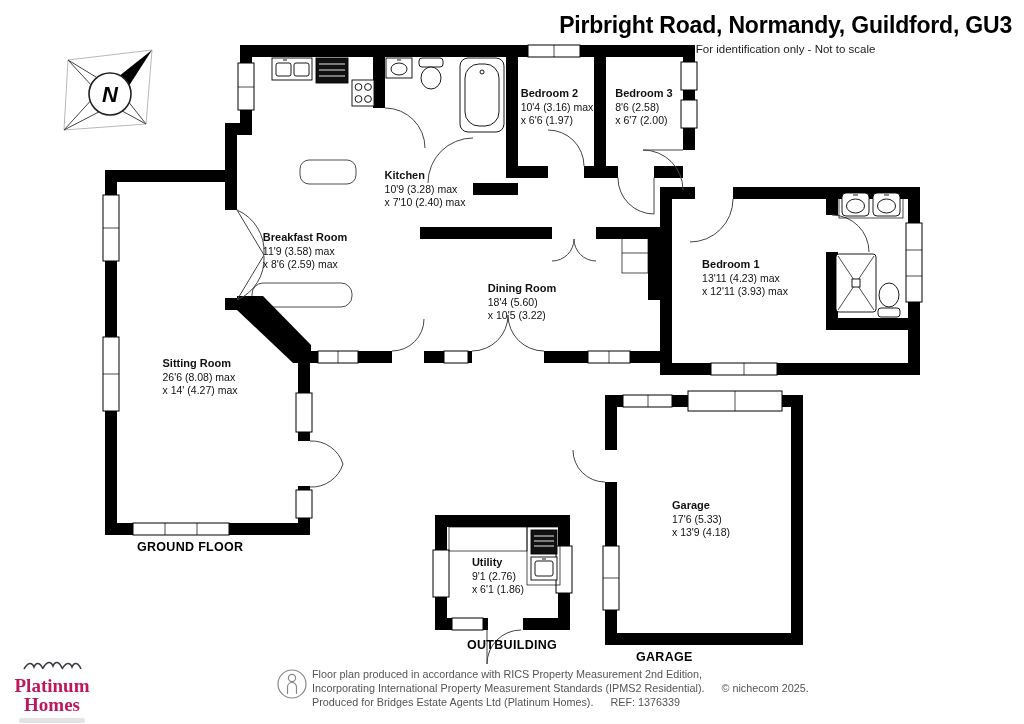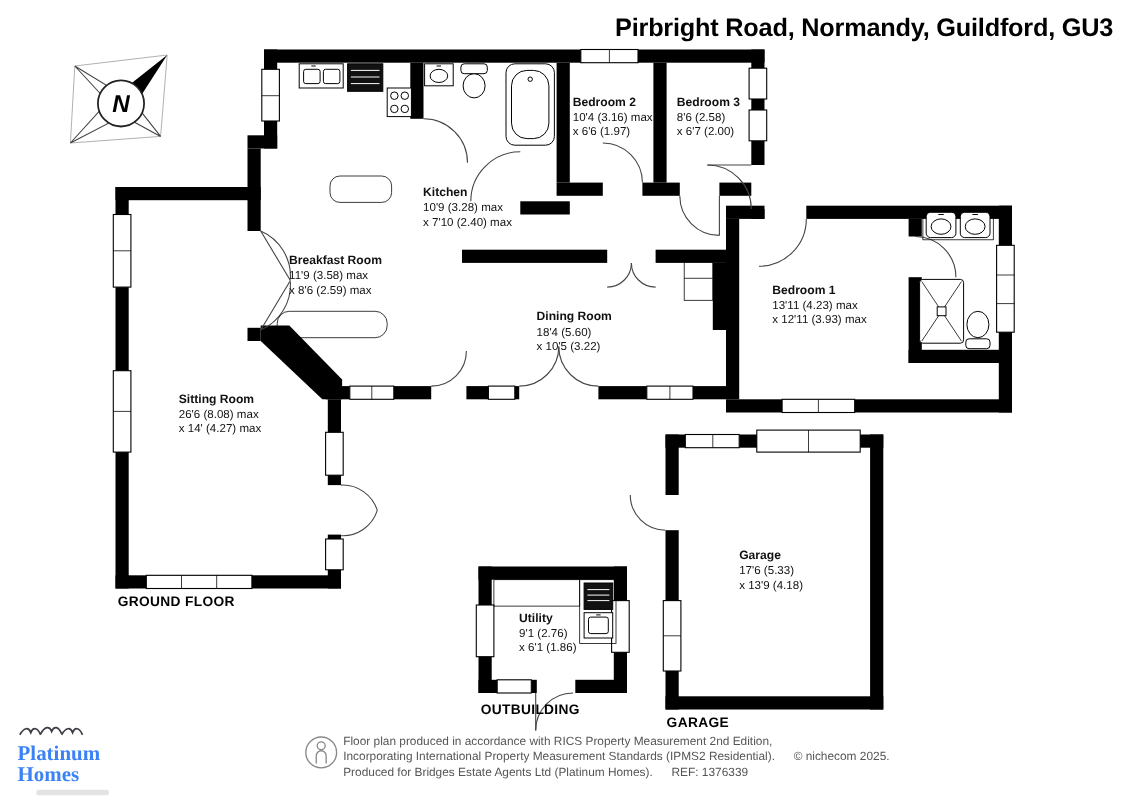--- a/index.html
+++ b/index.html
@@ -7,22 +7,22 @@
           font-family:"Liberation Sans",sans-serif;color:#111;}
   .plan-svg{position:absolute;left:0;top:0;}
   .header{position:absolute;top:12px;right:12px;text-align:center;}
   .title{font-size:23px;font-weight:800;letter-spacing:-0.2px;color:#000;}
   .summary{margin-top:6px;font-size:16px;font-weight:700;line-height:21px;color:#000;}
   .summary div{white-space:nowrap;}
   .disclaimer{margin-top:4px;font-size:11.5px;font-weight:400;color:#222;}
   .room-label{position:absolute;transform:translateX(-50%);text-align:left;line-height:13.5px;}
   .room-name{display:block;font-weight:700;font-size:11px;}
   .room-dim{display:block;font-size:10.5px;}
-  .section-label{position:absolute;font-weight:700;font-size:12.5px;letter-spacing:0.3px;color:#000;}
-  .brand{position:absolute;left:16px;top:658px;width:100px;color:#3b82f6;}
+  .section-label{position:absolute;font-weight:700;font-size:12.5px;letter-spacing:0.3px;color:#000;margin-left:30px;}
+  .brand{position:absolute;left:2px;top:658px;width:100px;text-align:center;color:#be185d;}
   .brand-name{font-family:"Liberation Serif",serif;font-weight:700;font-size:19px;line-height:19px;}
   .brand-tagline{margin:4px auto 0;width:66px;height:5px;background:#e3e3e3;border-radius:2px;}
   .footer{position:absolute;left:312px;top:667px;font-size:10.8px;line-height:14px;color:#555;}
   .footer .gap{display:inline-block;width:14px;}
   .footer-icon{position:absolute;left:276px;top:667px;}
 </style>
 </head>
 <body>
 
 <div class="canvas">
@@ -254,20 +254,21 @@
       <g>
         <rect x="531" y="557" width="26" height="23"></rect>
         <rect x="535" y="561" width="18" height="15" rx="2"></rect>
         <line x1="542" y1="559" x2="546" y2="559"></line>
       </g>
     </g>
   </svg>
 
   <div class="header">
     <div class="title">Pirbright Road, Normandy, Guildford, GU3</div>
+    <div class="disclaimer">For identification only - Not to scale</div>
   </div>
 
   <div class="room-label" style="left:425px;top:169px">
     <span class="room-name">Kitchen</span>
     <span class="room-dim">10'9 (3.28) max</span>
     <span class="room-dim">x 7'10 (2.40) max</span>
   </div>
   <div class="room-label" style="left:305px;top:231px">
     <span class="room-name">Breakfast Room</span>
     <span class="room-dim">11'9 (3.58) max</span>

